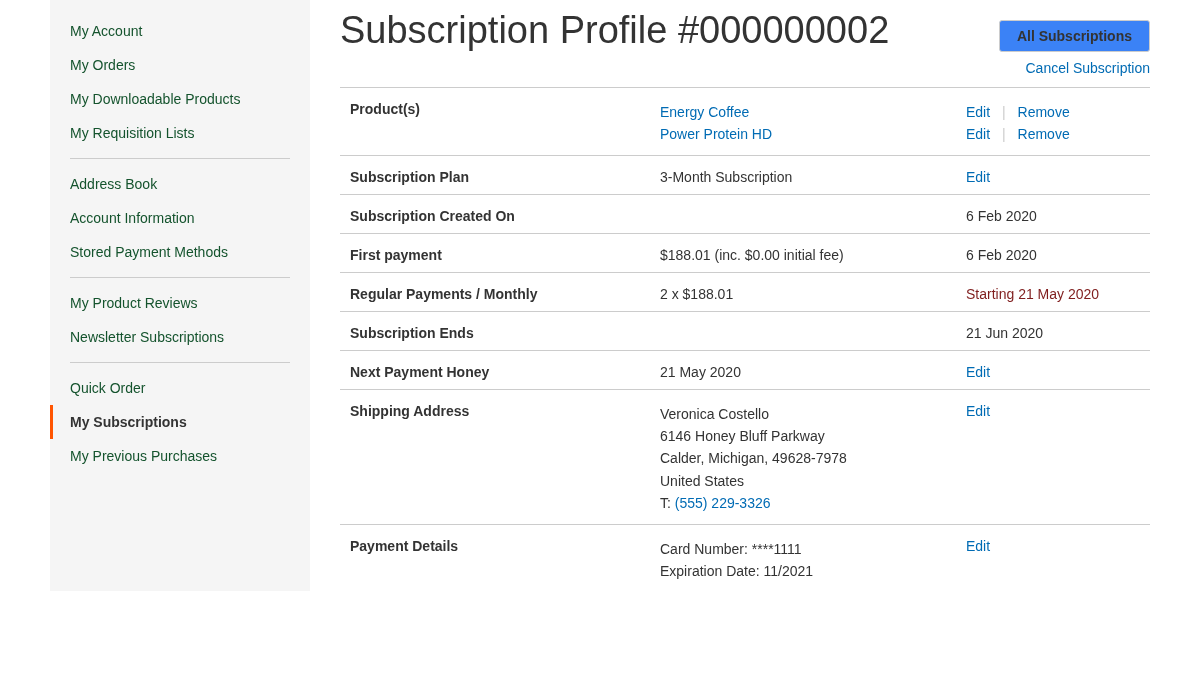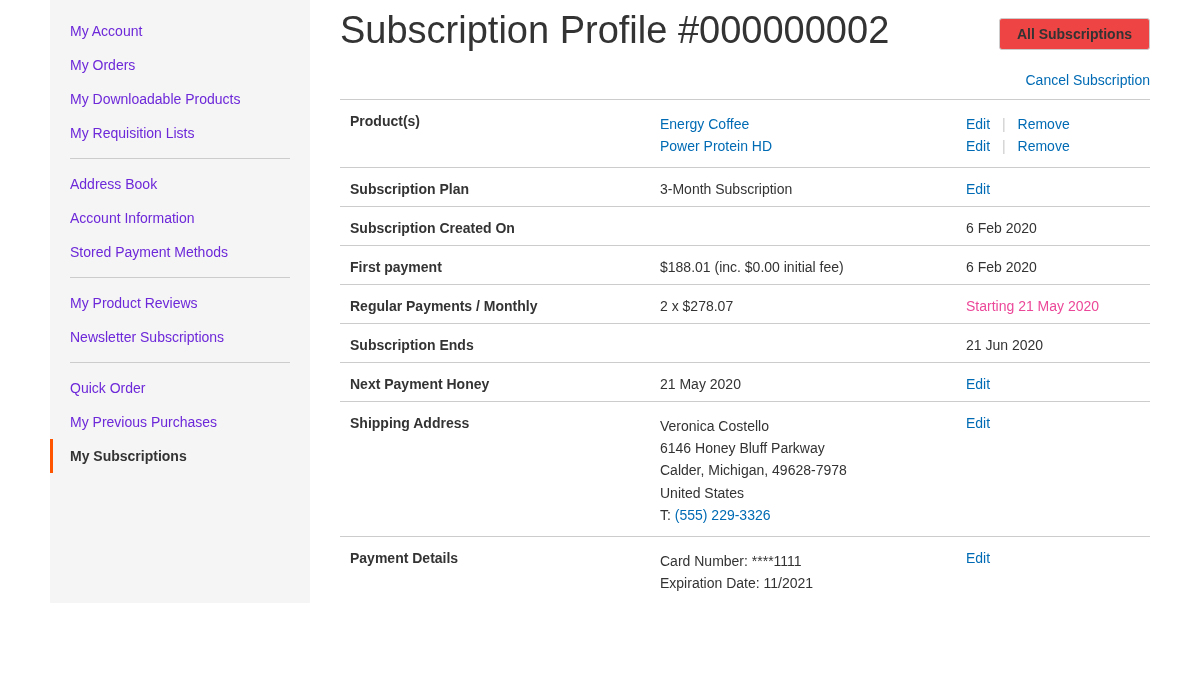--- a/index.html
+++ b/index.html
@@ -22,21 +22,21 @@
       padding: 14px 0 30px 0;
       margin-left: 50px;
       flex-shrink: 0;
     }
     .sidebar-group {
       padding: 0 20px;
     }
     .sidebar-item {
       display: block;
       padding: 9px 0;
-      color: #6d28d9;
+      color: #14532d;
       font-size: 14px;
       cursor: pointer;
       position: relative;
     }
     .sidebar-item.active {
       font-weight: 700;
       color: #333;
     }
     .active-bar {
       position: absolute;
@@ -51,32 +51,32 @@
       background: #ccc;
       margin: 8px 20px;
     }
     .main {
       flex: 1;
       padding: 10px 50px 0 30px;
       min-width: 0;
     }
     .header {
       display: flex;
-      align-items: center;
+      align-items: flex-end;
       justify-content: space-between;
-      margin-bottom: 20px;
+      margin-bottom: 8px;
     }
     .page-title {
       font-size: 38px;
       font-weight: 300;
       color: #333;
       line-height: 1.1;
     }
     .all-subs-btn {
-      background: #ef4444;
+      background: #3b82f6;
       border: 1px solid #ccc;
       border-radius: 3px;
       padding: 7px 17px;
       font-size: 14px;
       font-weight: 700;
       color: #333;
       cursor: pointer;
       white-space: nowrap;
       margin-top: 6px;
     }
@@ -119,21 +119,21 @@
       line-height: 1.6;
     }
     .action-line {
       line-height: 1.6;
     }
     .sep {
       color: #ccc;
       margin: 0 8px;
     }
     .muted-text {
-      color: #ec4899;
+      color: #7f1d1d;
     }
   </style>
 </head>
 <body>
 
 <div class="container">
   <nav class="sidebar">
     <div class="sidebar-group">
       <div class="sidebar-item">My Account</div>
       <div class="sidebar-item">My Orders</div>
@@ -147,25 +147,25 @@
       <div class="sidebar-item">Stored Payment Methods</div>
     </div>
     <div class="divider"></div>
     <div class="sidebar-group">
       <div class="sidebar-item">My Product Reviews</div>
       <div class="sidebar-item">Newsletter Subscriptions</div>
     </div>
     <div class="divider"></div>
     <div class="sidebar-group">
       <div class="sidebar-item">Quick Order</div>
-      <div class="sidebar-item">My Previous Purchases</div>
       <div class="sidebar-item active">
         <span class="active-bar"></span>
         <span>My Subscriptions</span>
       </div>
+      <div class="sidebar-item">My Previous Purchases</div>
     </div>
   </nav>
 
   <main class="main">
     <div class="header">
       <h1 class="page-title">Subscription Profile #000000002</h1>
       <button class="all-subs-btn">All Subscriptions</button>
     </div>
     <div class="cancel-row">
       <span class="link">Cancel Subscription</span>
@@ -208,21 +208,21 @@
       </div>
 
       <div class="row">
         <div class="cell-label">First payment</div>
         <div class="cell-value">$188.01 (inc. $0.00 initial fee)</div>
         <div class="cell-actions">6 Feb 2020</div>
       </div>
 
       <div class="row">
         <div class="cell-label">Regular Payments / Monthly</div>
-        <div class="cell-value">2 x $278.07</div>
+        <div class="cell-value">2 x $188.01</div>
         <div class="cell-actions muted-text">Starting 21 May 2020</div>
       </div>
 
       <div class="row">
         <div class="cell-label">Subscription Ends</div>
         <div class="cell-value"></div>
         <div class="cell-actions">21 Jun 2020</div>
       </div>
 
       <div class="row">

